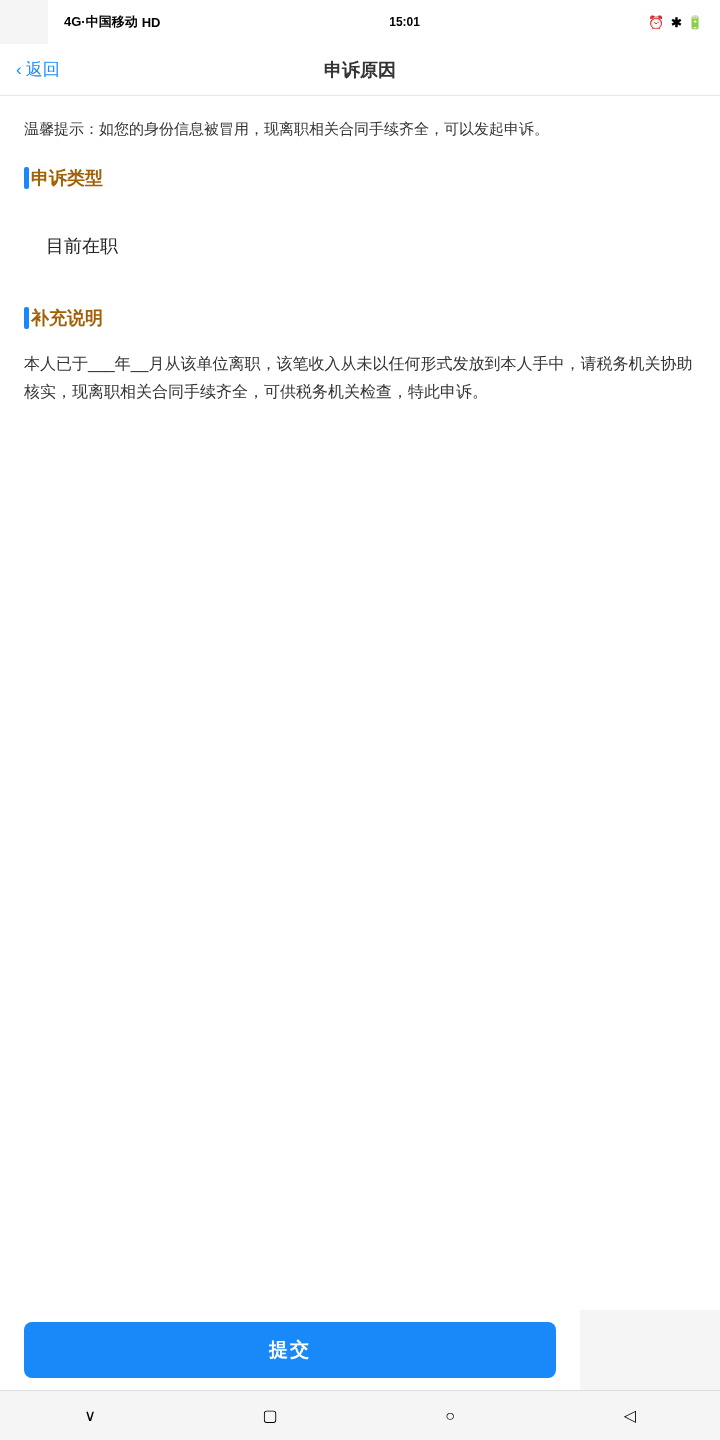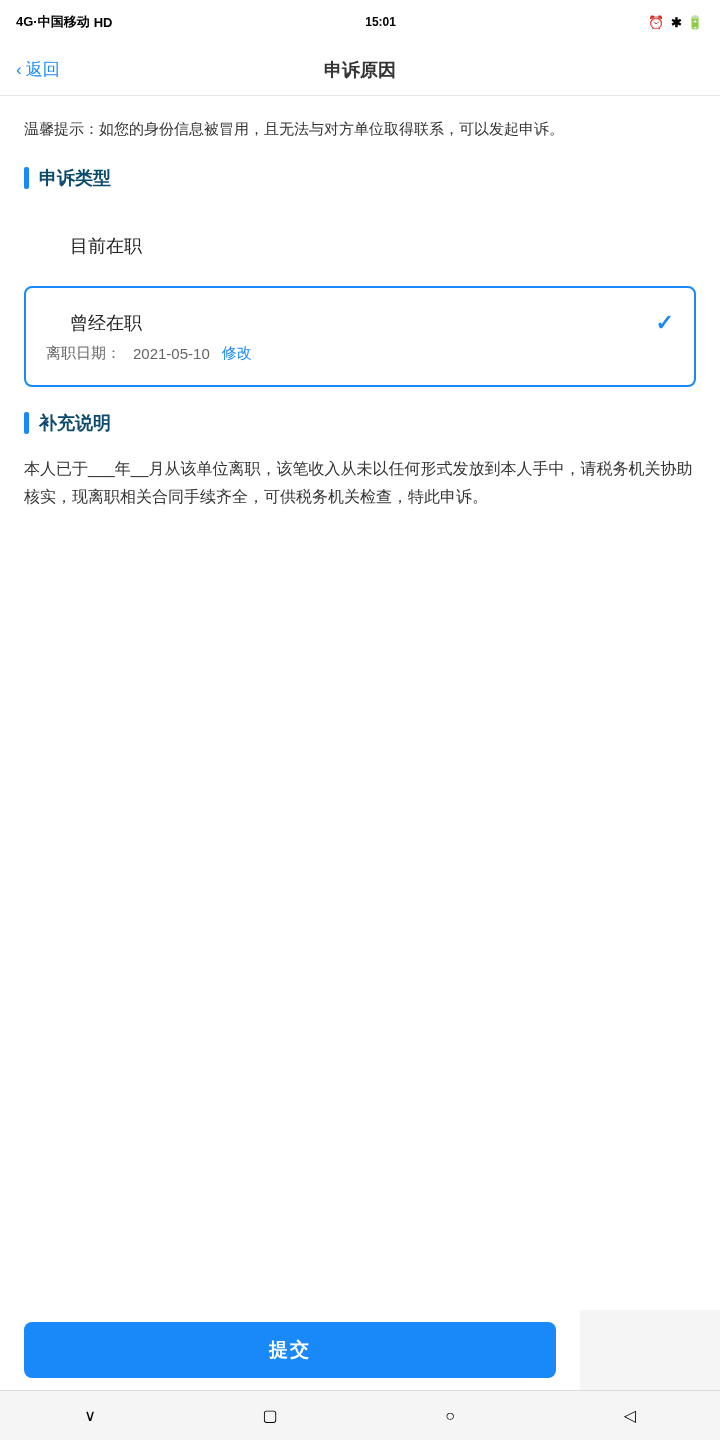--- a/index.html
+++ b/index.html
@@ -17,20 +17,21 @@
     
     .status-bar {
       background: #fff;
       height: 44px;
       display: flex;
       align-items: center;
       justify-content: space-between;
       padding: 0 16px;
       font-size: 14px;
       font-weight: 600;
+      margin-left: 48px;
     }
     .status-left { display: flex; align-items: center; gap: 4px; font-size: 13px; }
     .status-center { font-size: 12px; font-weight: 600; }
     .status-right { display: flex; align-items: center; gap: 6px; font-size: 13px; }
 
     
     .nav-bar {
       background: #fff;
       height: 52px;
       display: flex;
@@ -70,23 +71,23 @@
       line-height: 1.7;
       margin-bottom: 24px;
     }
 
     
     .section-title {
       display: flex;
       align-items: center;
       font-size: 18px;
       font-weight: 700;
-      color: #0c4a6e;
+      color: #a16207;
       margin-bottom: 20px;
-      gap: 10px;
+      gap: 2px;
     }
     .section-bar {
       width: 5px;
       height: 22px;
       background: #1989fa;
       border-radius: 2px;
     }
 
     
     .option-list {
@@ -114,21 +115,20 @@
     .option-item-inner {
       display: flex;
       align-items: center;
       justify-content: space-between;
     }
 
     .option-main-label {
       font-size: 18px;
       font-weight: 500;
       color: #222;
-      margin-left: 24px;
     }
 
     .option-sub-info {
       margin-top: 8px;
       font-size: 15px;
       color: #666;
       display: flex;
       align-items: center;
       gap: 12px;
     }
@@ -240,48 +240,37 @@
   <div class="nav-back">
     <span>‹</span>
     <span>返回</span>
   </div>
   <div class="nav-title">申诉原因</div>
 </div>
 
 <div class="page-content">
 
   <div class="notice-text">
-    <span>温馨提示：</span><span>如您的身份信息被冒用，且无法与对方单位取得联系，可以发起申诉。</span>
+    <span>温馨提示：</span><span>如您的身份信息被冒用，现离职相关合同手续齐全，可以发起申诉。</span>
   </div>
 
   <div class="section-title">
     <div class="section-bar"></div>
     <span>申诉类型</span>
   </div>
 
   <div class="option-list">
 
     <div class="option-item">
       <div class="option-item-inner">
         <span class="option-main-label">目前在职</span>
       </div>
     </div>
 
 
-    <div class="option-item selected">
-      <div class="option-item-inner">
-        <span class="option-main-label">曾经在职</span>
-        <span class="check-icon">✓</span>
-      </div>
-      <div class="option-sub-info">
-        <span>离职日期：</span>
-        <span>2021-05-10</span>
-        <span class="option-sub-link">修改</span>
-      </div>
-    </div>
 
   </div>
 
   <div class="supplement-section">
     <div class="section-title">
       <div class="section-bar"></div>
       <span>补充说明</span>
     </div>
 
     <div class="textarea-wrapper">

